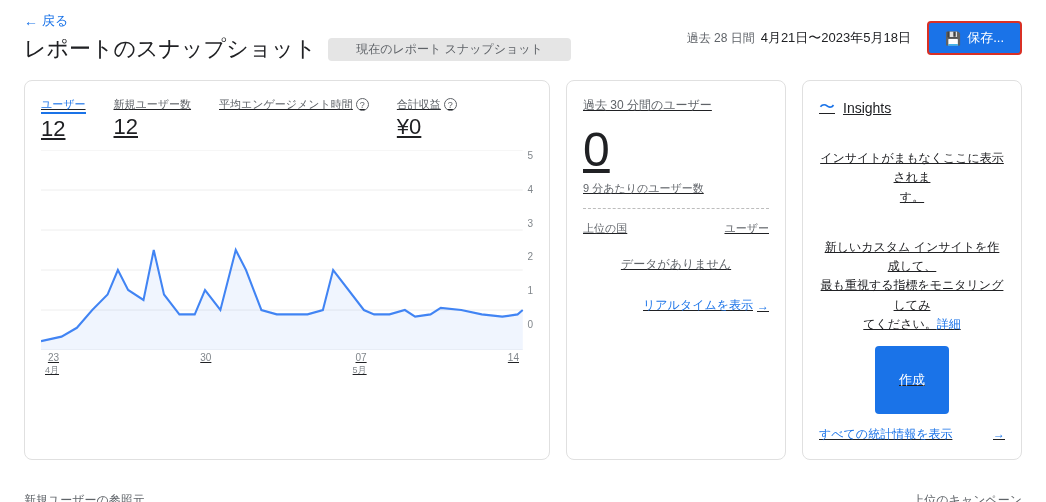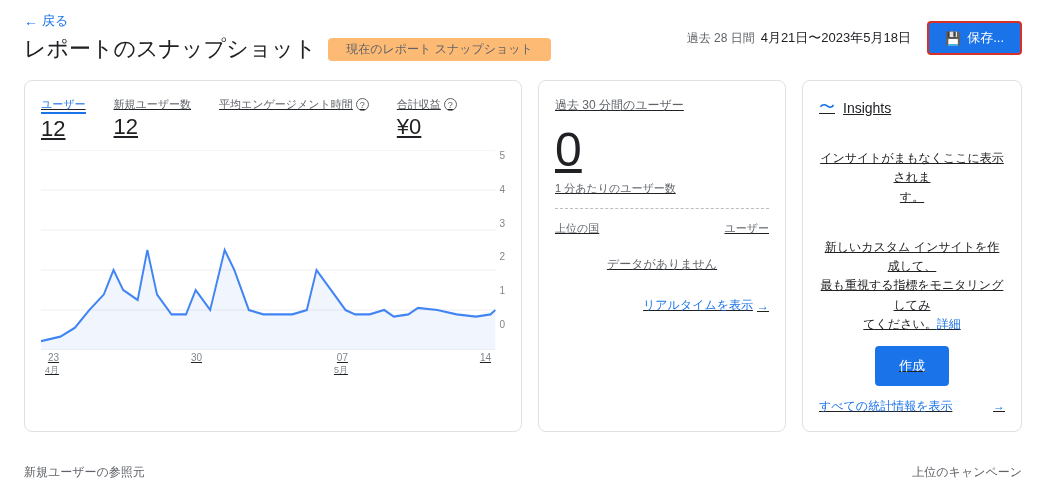--- a/index.html
+++ b/index.html
@@ -34,23 +34,23 @@
       display: flex;
       align-items: center;
       gap: 12px;
     }
     .page-title {
       font-size: 22px;
       font-weight: 400;
       color: #202124;
     }
     .badge {
-      background: #fdba74;
+      background: #e5e5e5;
       border-radius: 4px;
-      padding: 3px 18px;
+      padding: 3px 28px;
       font-size: 12px;
       color: #5f6368;
     }
     .header-right {
       display: flex;
       align-items: center;
       gap: 16px;
     }
     .date-range {
       font-size: 12px;
@@ -85,21 +85,21 @@
       border: 1px solid #e0e0e0;
       border-radius: 8px;
       padding: 16px;
       text-decoration: underline;
     }
     .panel-left {
       flex: 1;
       min-width: 0;
     }
     .panel-middle {
-      width: 248px;
+      width: 220px;
       flex-shrink: 0;
     }
     .panel-right {
       width: 220px;
       flex-shrink: 0;
     }
     .metrics-row {
       display: flex;
       gap: 28px;
       margin-bottom: 8px;
@@ -233,21 +233,21 @@
     }
     .insights-sub a {
       color: #1a73e8;
       text-decoration: none;
     }
     .create-button {
       background: #1a73e8;
       color: #fff;
       border: none;
       border-radius: 4px;
-      padding: 11px 24px;
+      padding: 25px 24px;
       font-size: 13px;
       cursor: pointer;
       display: block;
       margin: 0 auto 12px auto;
     }
     .stats-link {
       display: flex;
       align-items: center;
       justify-content: space-between;
       color: #1a73e8;
@@ -435,21 +435,21 @@
       <div class="x-label" style="white-space:pre;line-height:1.2;">23<br><span style="font-size:9px;color:#80868b;">4月</span></div>
       <div class="x-label">30</div>
       <div class="x-label" style="white-space:pre;line-height:1.2;">07<br><span style="font-size:9px;color:#80868b;">5月</span></div>
       <div class="x-label">14</div>
     </div>
   </div>
 
   <div class="panel panel-middle">
     <div style="font-size:12px;color:#5f6368;margin-bottom:4px;">過去 30 分間のユーザー</div>
     <div class="realtime-count">0</div>
-    <div class="realtime-sub">1 分あたりのユーザー数</div>
+    <div class="realtime-sub">9 分あたりのユーザー数</div>
     <hr class="divider">
     <div class="table-header">
       <span>上位の国</span>
       <span>ユーザー</span>
     </div>
     <div class="no-data">データがありません</div>
     <div style="flex:1;"></div>
     <div class="realtime-link">
       <span>リアルタイムを表示</span>
       <span>→</span>

